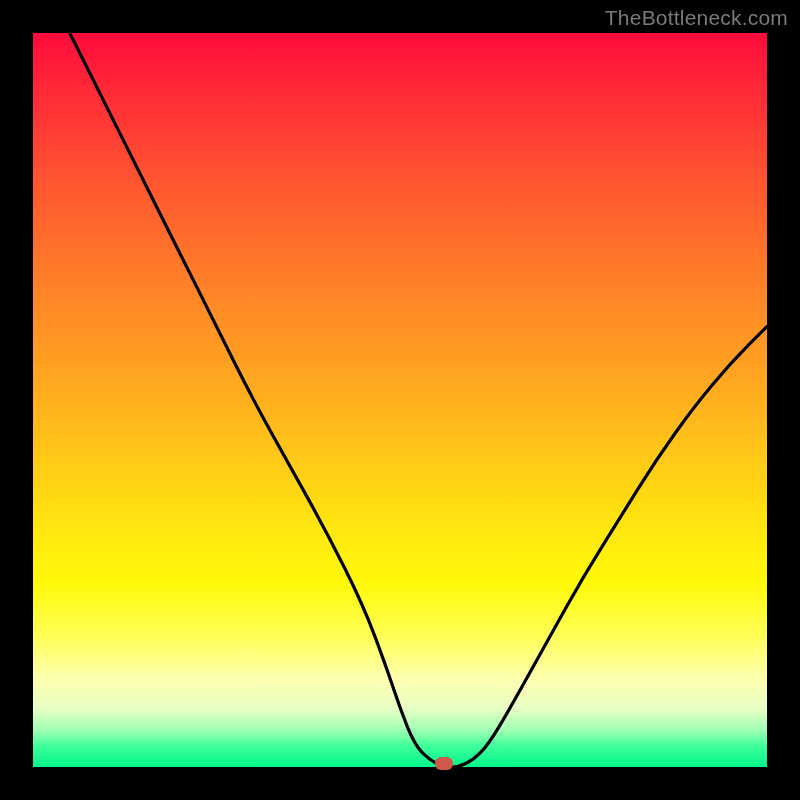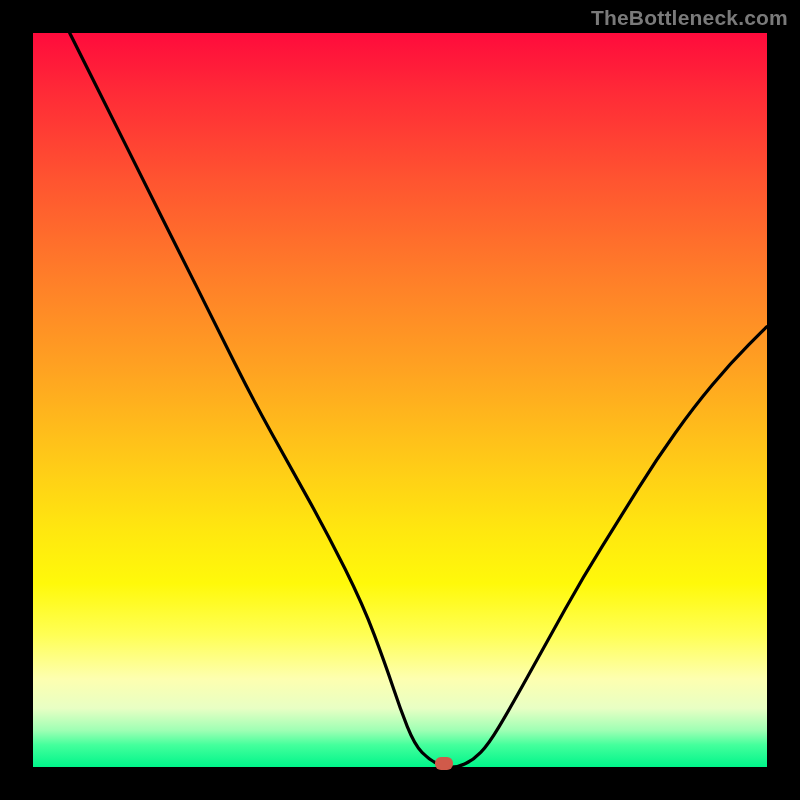--- a/index.html
+++ b/index.html
@@ -42,21 +42,21 @@
       #44ff9c 97%,
       #00f58a 100%
     );
   }
   .watermark {
     position: absolute;
     top: 6px;
     right: 12px;
     color: #7a7a7a;
     font-size: 21px;
-    font-weight: 700;
+    font-weight: 400;
     letter-spacing: 0.2px;
     user-select: none;
   }
   svg.curve {
     position: absolute;
     left: 0;
     top: 0;
     width: 734px;
     height: 734px;
     overflow: visible;

